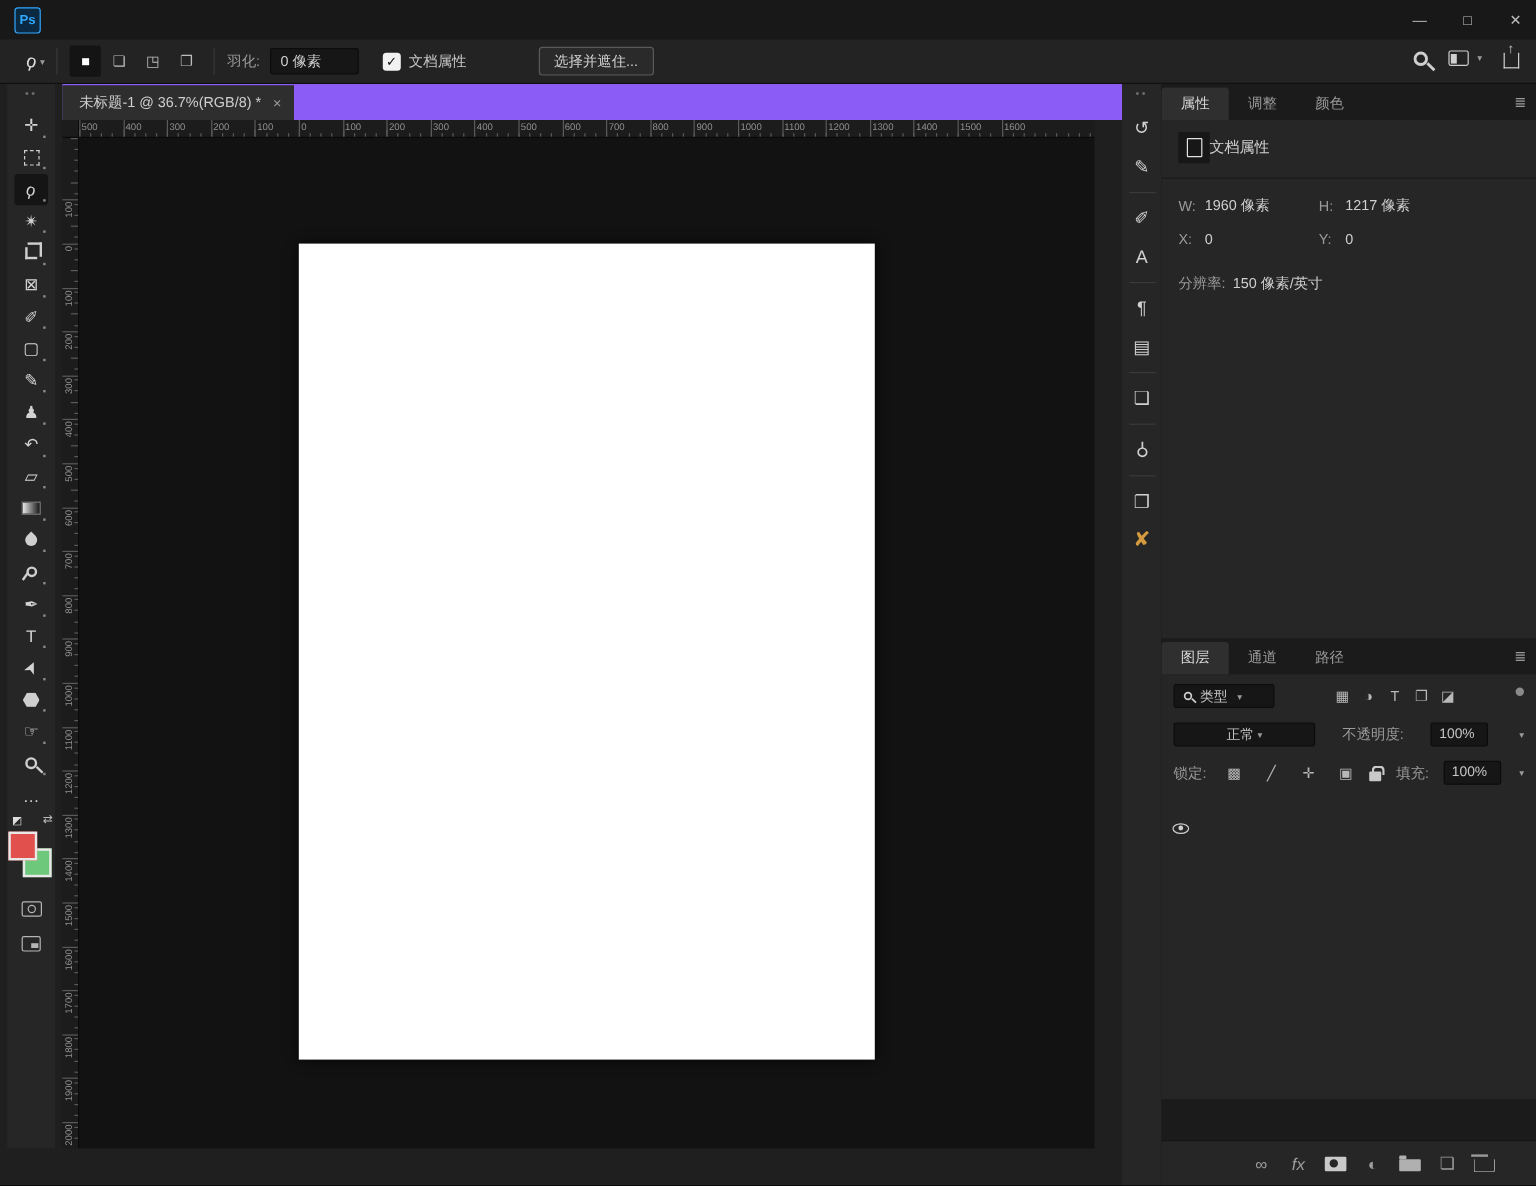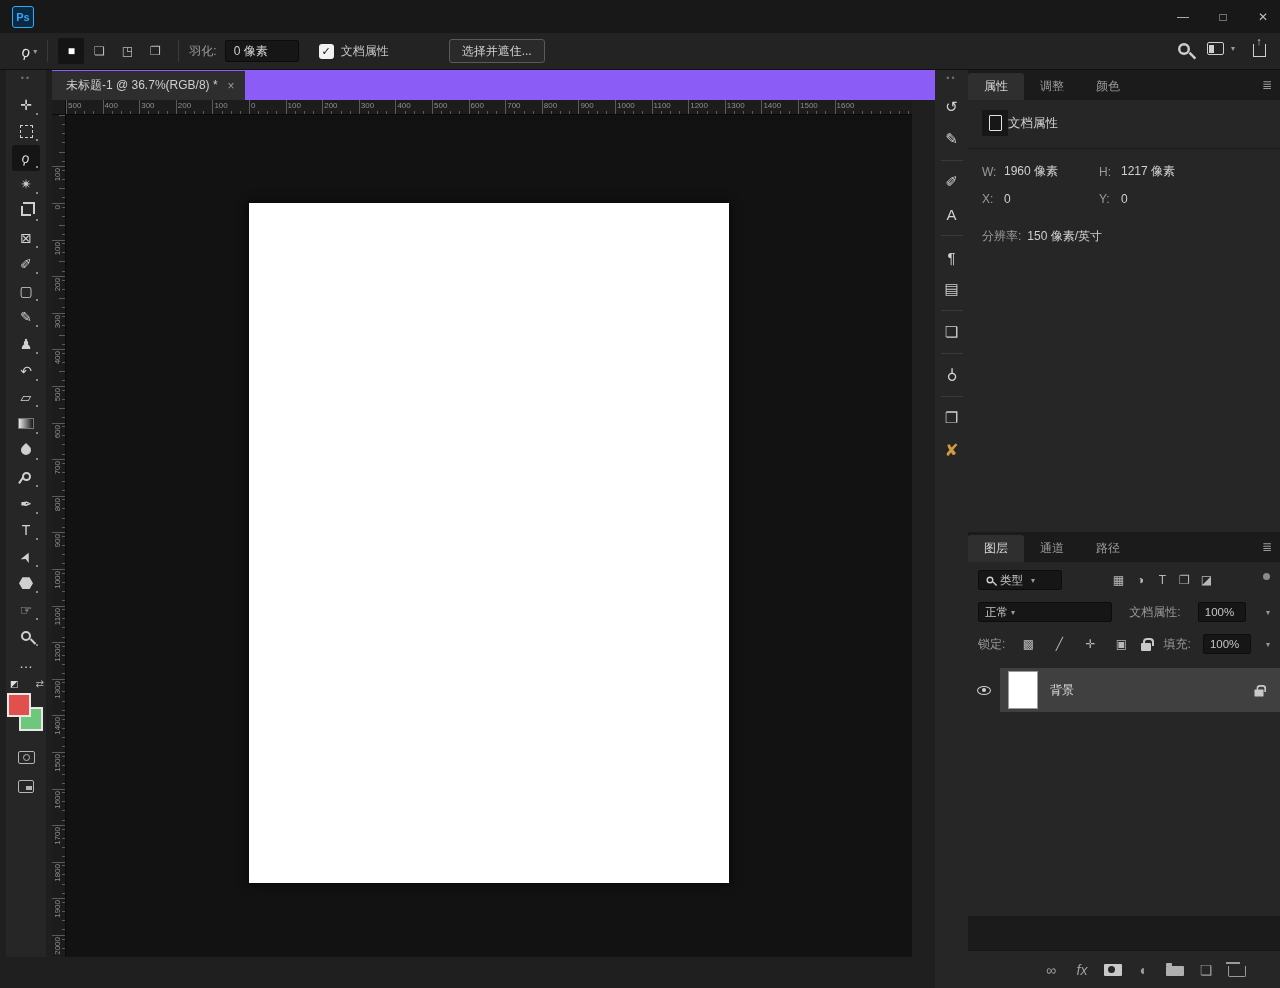--- a/index.html
+++ b/index.html
@@ -597,25 +597,25 @@
           <div class="row" id="filtericons">
               <span class="ficon">▦</span>
               <span class="ficon">◑</span>
               <span class="ficon">T</span>
               <span class="ficon">❐</span>
               <span class="ficon">◪</span>
             </div>
           <span style="width:7px;height:7px;border-radius:50%;background:#8a8a8a;margin-top:-8px"></span>
         </div>
         <div class="row" style="margin-top:12px;justify-content:space-between">
-          <div class="selbox" style="width:134px;justify-content:flex-start">
+          <div class="selbox" style="width:118px;justify-content:center">
             <span>正常</span>
               <span class="caret">▾</span>
           </div>
-          <span class="dim">文档属性:</span>
+          <span class="dim">不透明度:</span>
           <div class="selbox" style="width:48px">
               <span>100%</span>
             </div>
           <span class="caret">▾</span>
         </div>
         <div class="row" style="margin-top:12px;justify-content:space-between">
           <span class="dim">锁定:</span>
           <div class="row" id="lockicons" style="gap:9px">
               <span class="ficon">▩</span>
               <span class="ficon">╱</span>
@@ -626,25 +626,20 @@
           <span class="dim">填充:</span>
           <div class="selbox" style="width:48px">
               <span>100%</span>
             </div>
           <span class="caret">▾</span>
         </div>
         <div id="layerrow" style="margin:14px -10px 0">
           <span style="width:32px;display:flex;justify-content:center">
             <span class="c-eye"></span>
           </span>
-          <div class="body">
-            <span class="thumb"></span>
-            <span style="margin-left:12px;color:#dcdcdc">背景</span>
-            <span class="c-lock" style="margin-left:auto;margin-right:16px;transform:scale(.9)"></span>
-          </div>
         </div>
       </div>
     </div>
   </div>
 
   <div id="lpbottom" class="abs">
       <span class="b-icon">∞</span>
       <span class="b-icon" style="font-style: italic;">fx</span>
       <span class="b-icon c-mask"></span>
       <span class="b-icon">◐</span>

